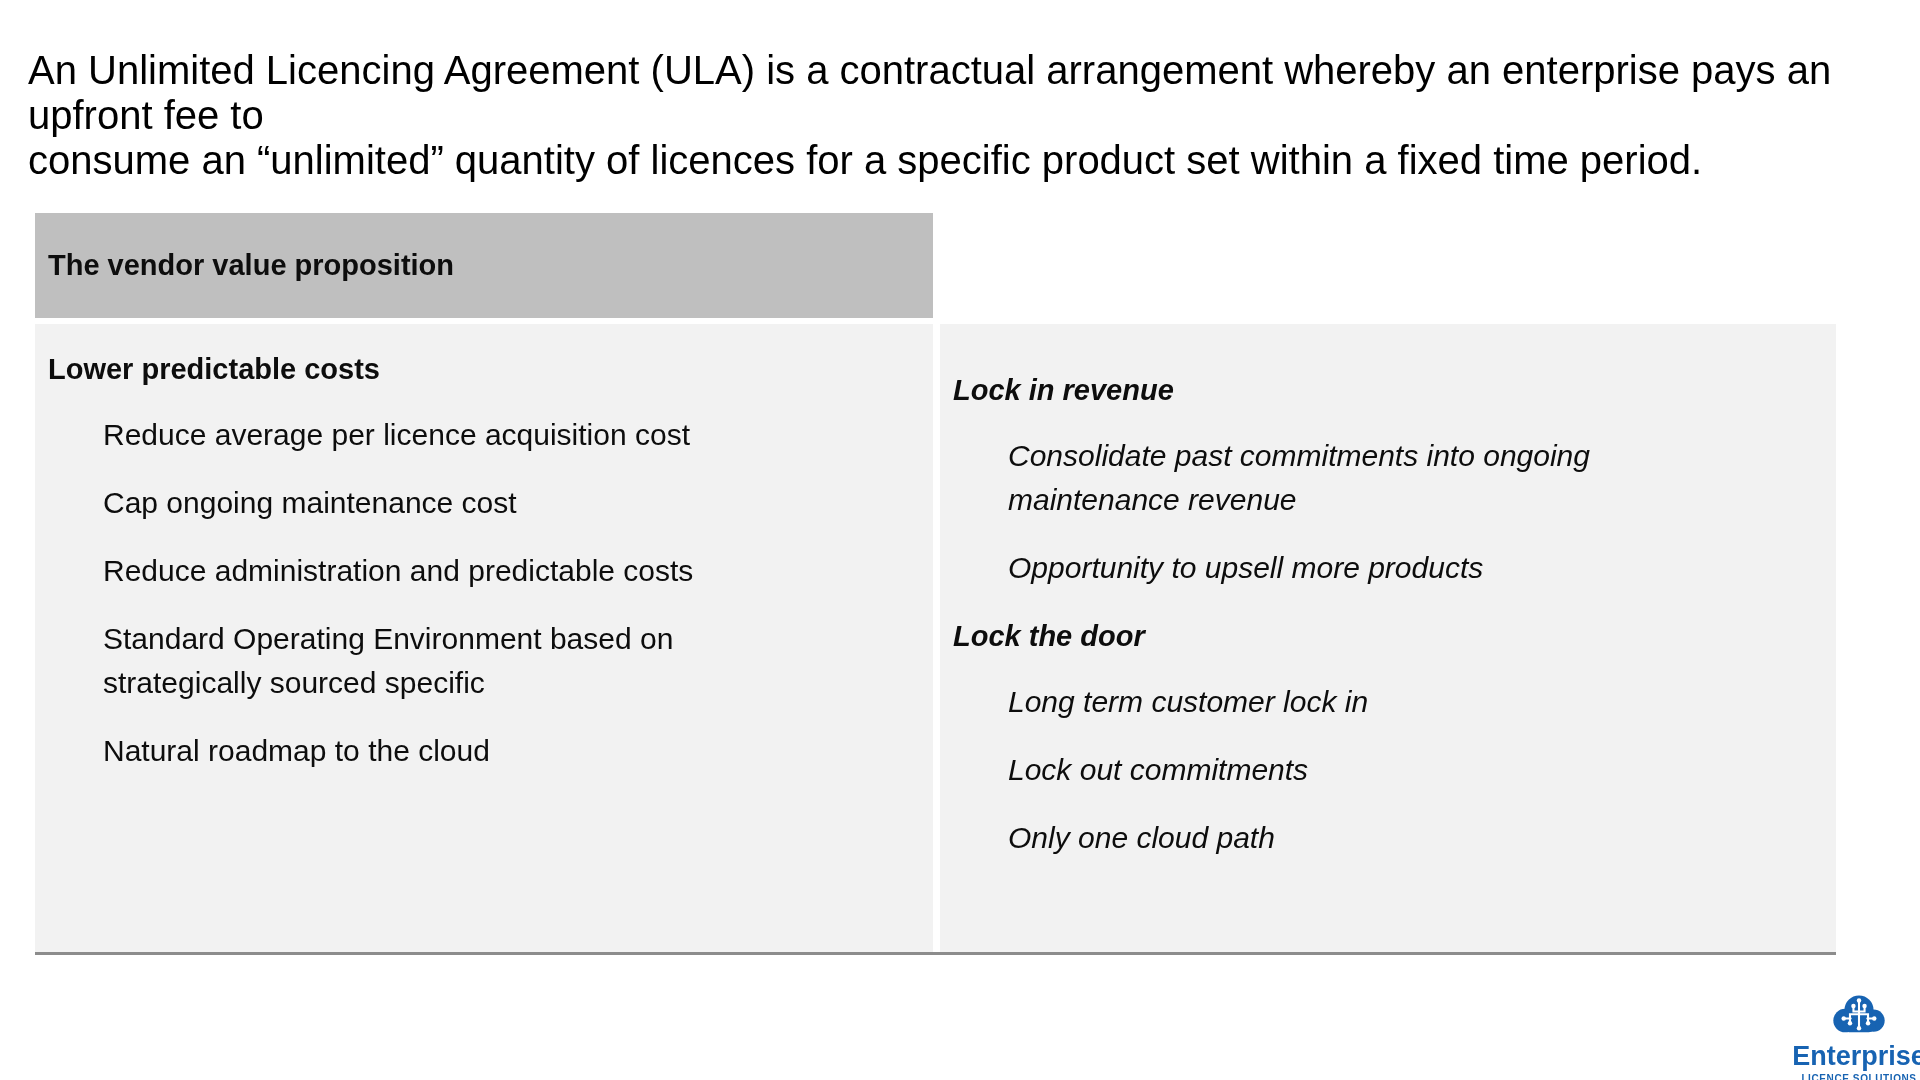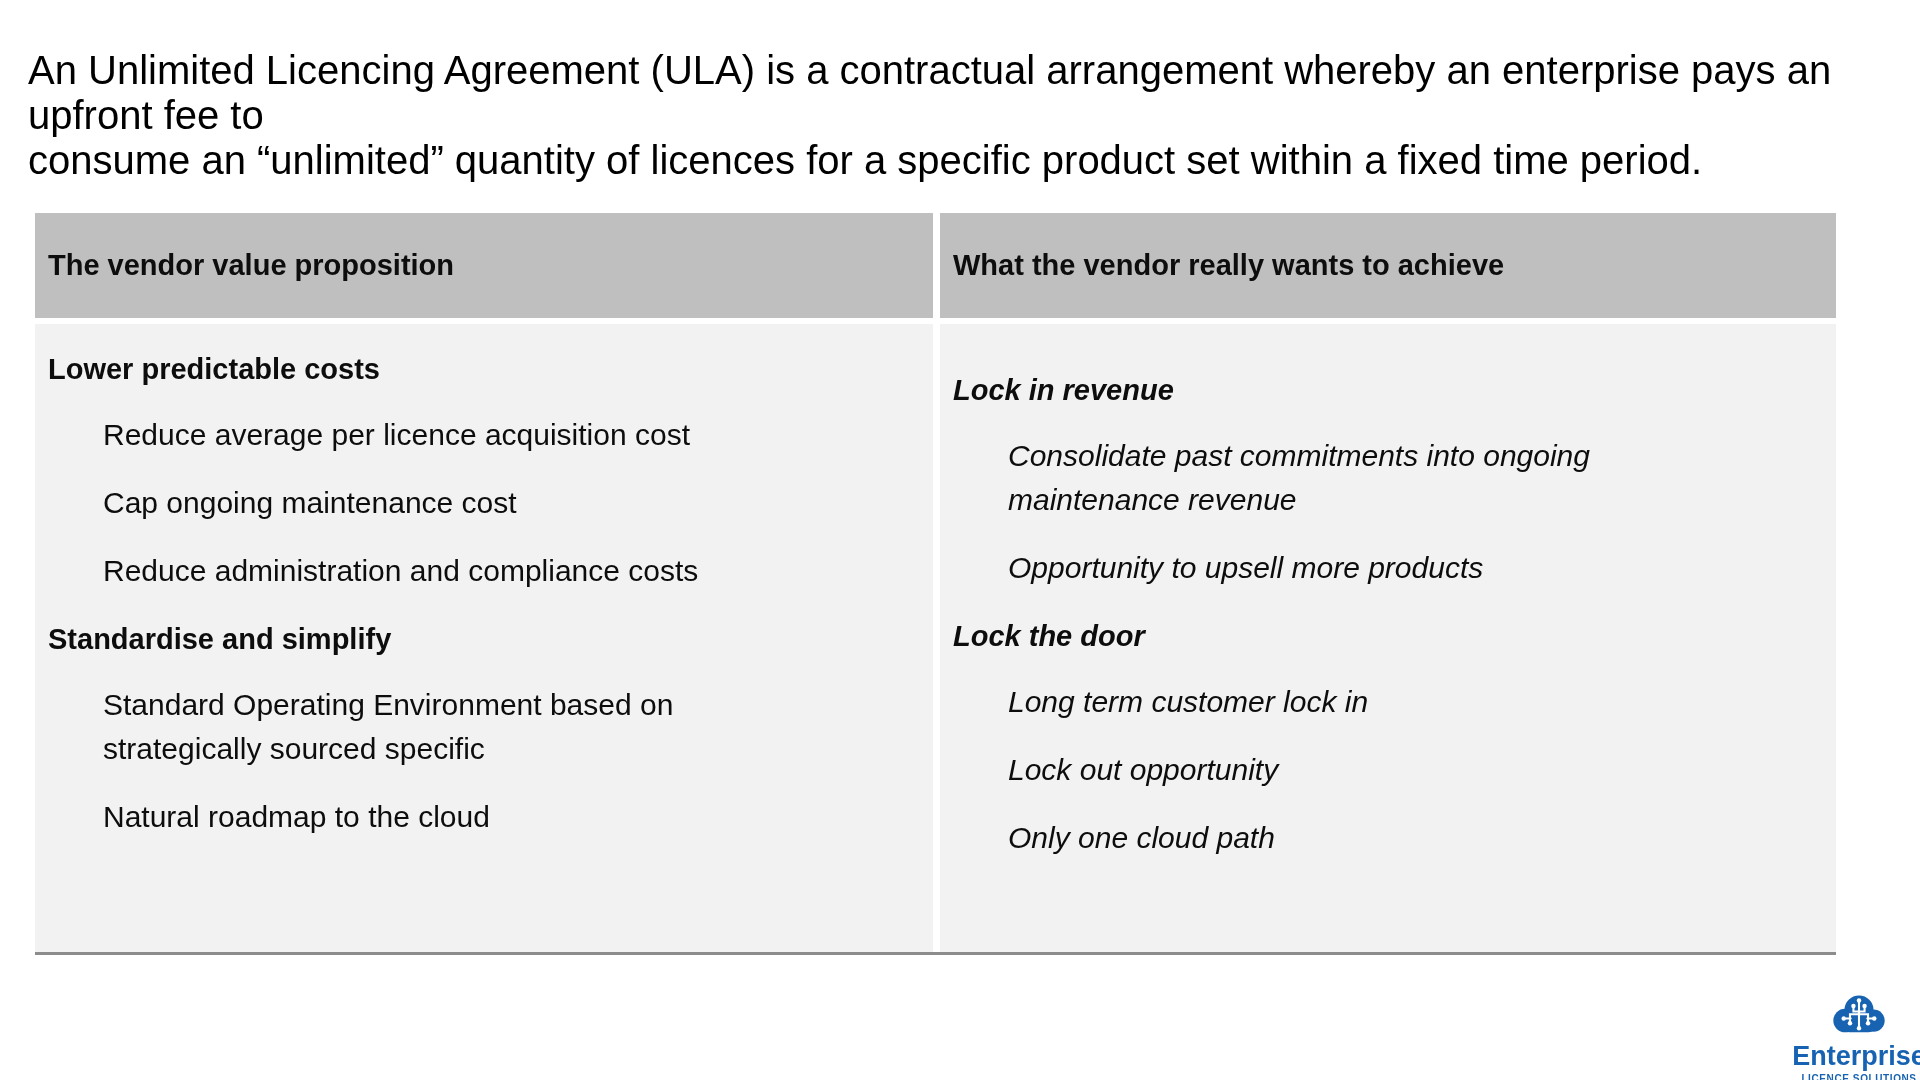--- a/index.html
+++ b/index.html
@@ -101,43 +101,41 @@
 <body>
 
 <div class="slide">
 
   <p class="intro">An Unlimited Licencing Agreement (ULA) is a contractual arrangement whereby an enterprise pays an upfront fee to
 consume an “unlimited” quantity of licences for a specific product set within a fixed time period.</p>
 
   <div class="cmp-table">
     <div class="t-row t-head">
       <div class="th">The vendor value proposition</div>
-      <div class="th">What the vendor really wants to achieve</div>
     </div>
     <div class="t-row t-body">
 
       <div class="td left-cell">
         <div class="section-title">Lower predictable costs</div>
         <p class="item">Reduce average per licence acquisition cost</p>
         <p class="item">Cap ongoing maintenance cost</p>
-        <p class="item">Reduce administration and compliance costs</p>
-        <div class="section-title">Standardise and simplify</div>
+        <p class="item">Reduce administration and predictable costs</p>
         <p class="item">Standard Operating Environment based on
 strategically sourced specific</p>
         <p class="item">Natural roadmap to the cloud</p>
       </div>
 
       <div class="td right-cell">
         <div class="section-title">Lock in revenue</div>
         <p class="item">Consolidate past commitments into ongoing
 maintenance revenue</p>
         <p class="item">Opportunity to upsell more products</p>
         <div class="section-title">Lock the door</div>
         <p class="item">Long term customer lock in</p>
-        <p class="item">Lock out opportunity</p>
+        <p class="item">Lock out commitments</p>
         <p class="item">Only one cloud path</p>
       </div>
 
     </div>
   </div>
 
   <div class="logo">
     <span class="logo-cloud">
       <svg width="70" height="50" viewBox="0 0 100 72" xmlns="http://www.w3.org/2000/svg">
         <g fill="#1763b2">

